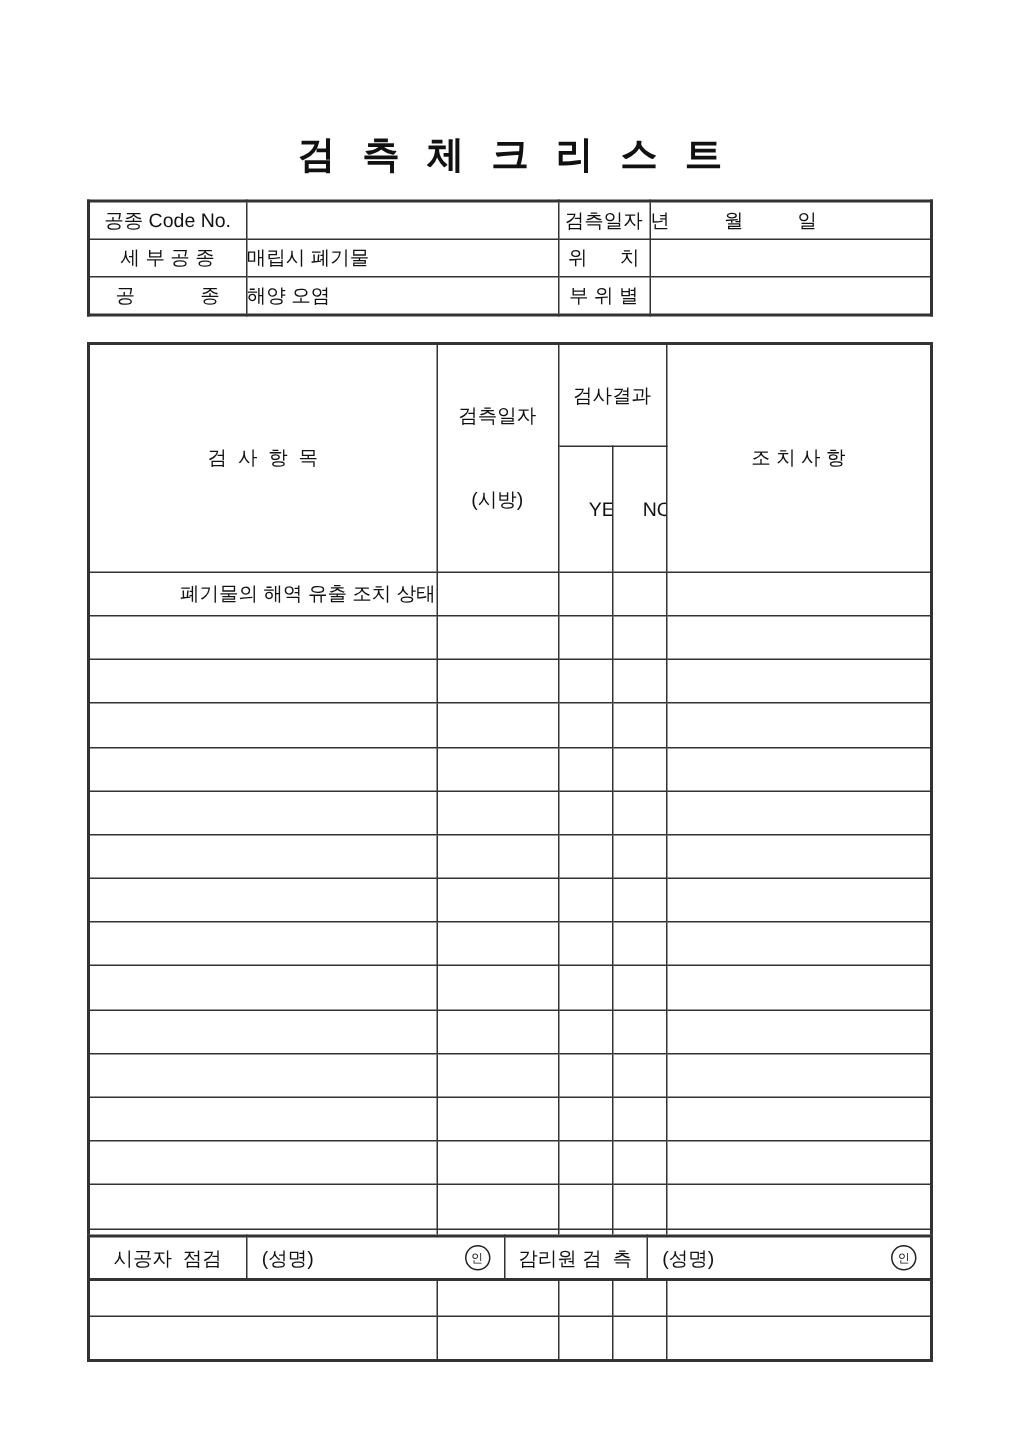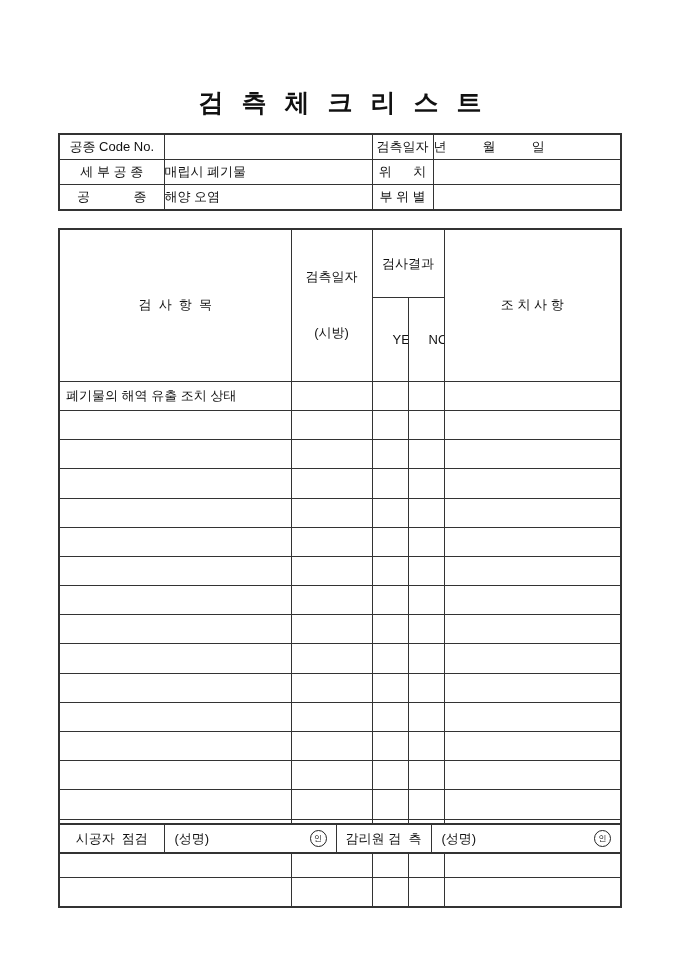--- a/index.html
+++ b/index.html
@@ -26,21 +26,21 @@
   .info-table td { height:24px; }
   .label-cell { text-align:center; white-space:pre; }
   .value-cell { text-align:left; white-space:pre; }
 
   .checklist-table { top:228px; }
   .checklist-table thead td { text-align:center; white-space:pre; }
   .row-a td { height:20px; }
   .row-b td { height:25px;padding-left:20px; }
   .standard-head { line-height:1.45; }
   .checklist-table tbody td { height:28.2px; text-align:center; }
-  .checklist-table tbody td.item-cell { text-align:left; padding-left:6px; }
+  .checklist-table tbody td.item-cell { text-align:right; padding-left:6px; }
 
   .sig-table { top:823px;padding-left:28px; }
   .sig-table td { height:27px; }
   .sig-label { text-align:center; white-space:pre; }
   .name-wrap {
     display:flex; justify-content:space-between; align-items:center;
     padding:0 9px 0 10px;
   }
   .seal {
     width:15px; height:15px; border:1.5px solid #222; border-radius:50%;

